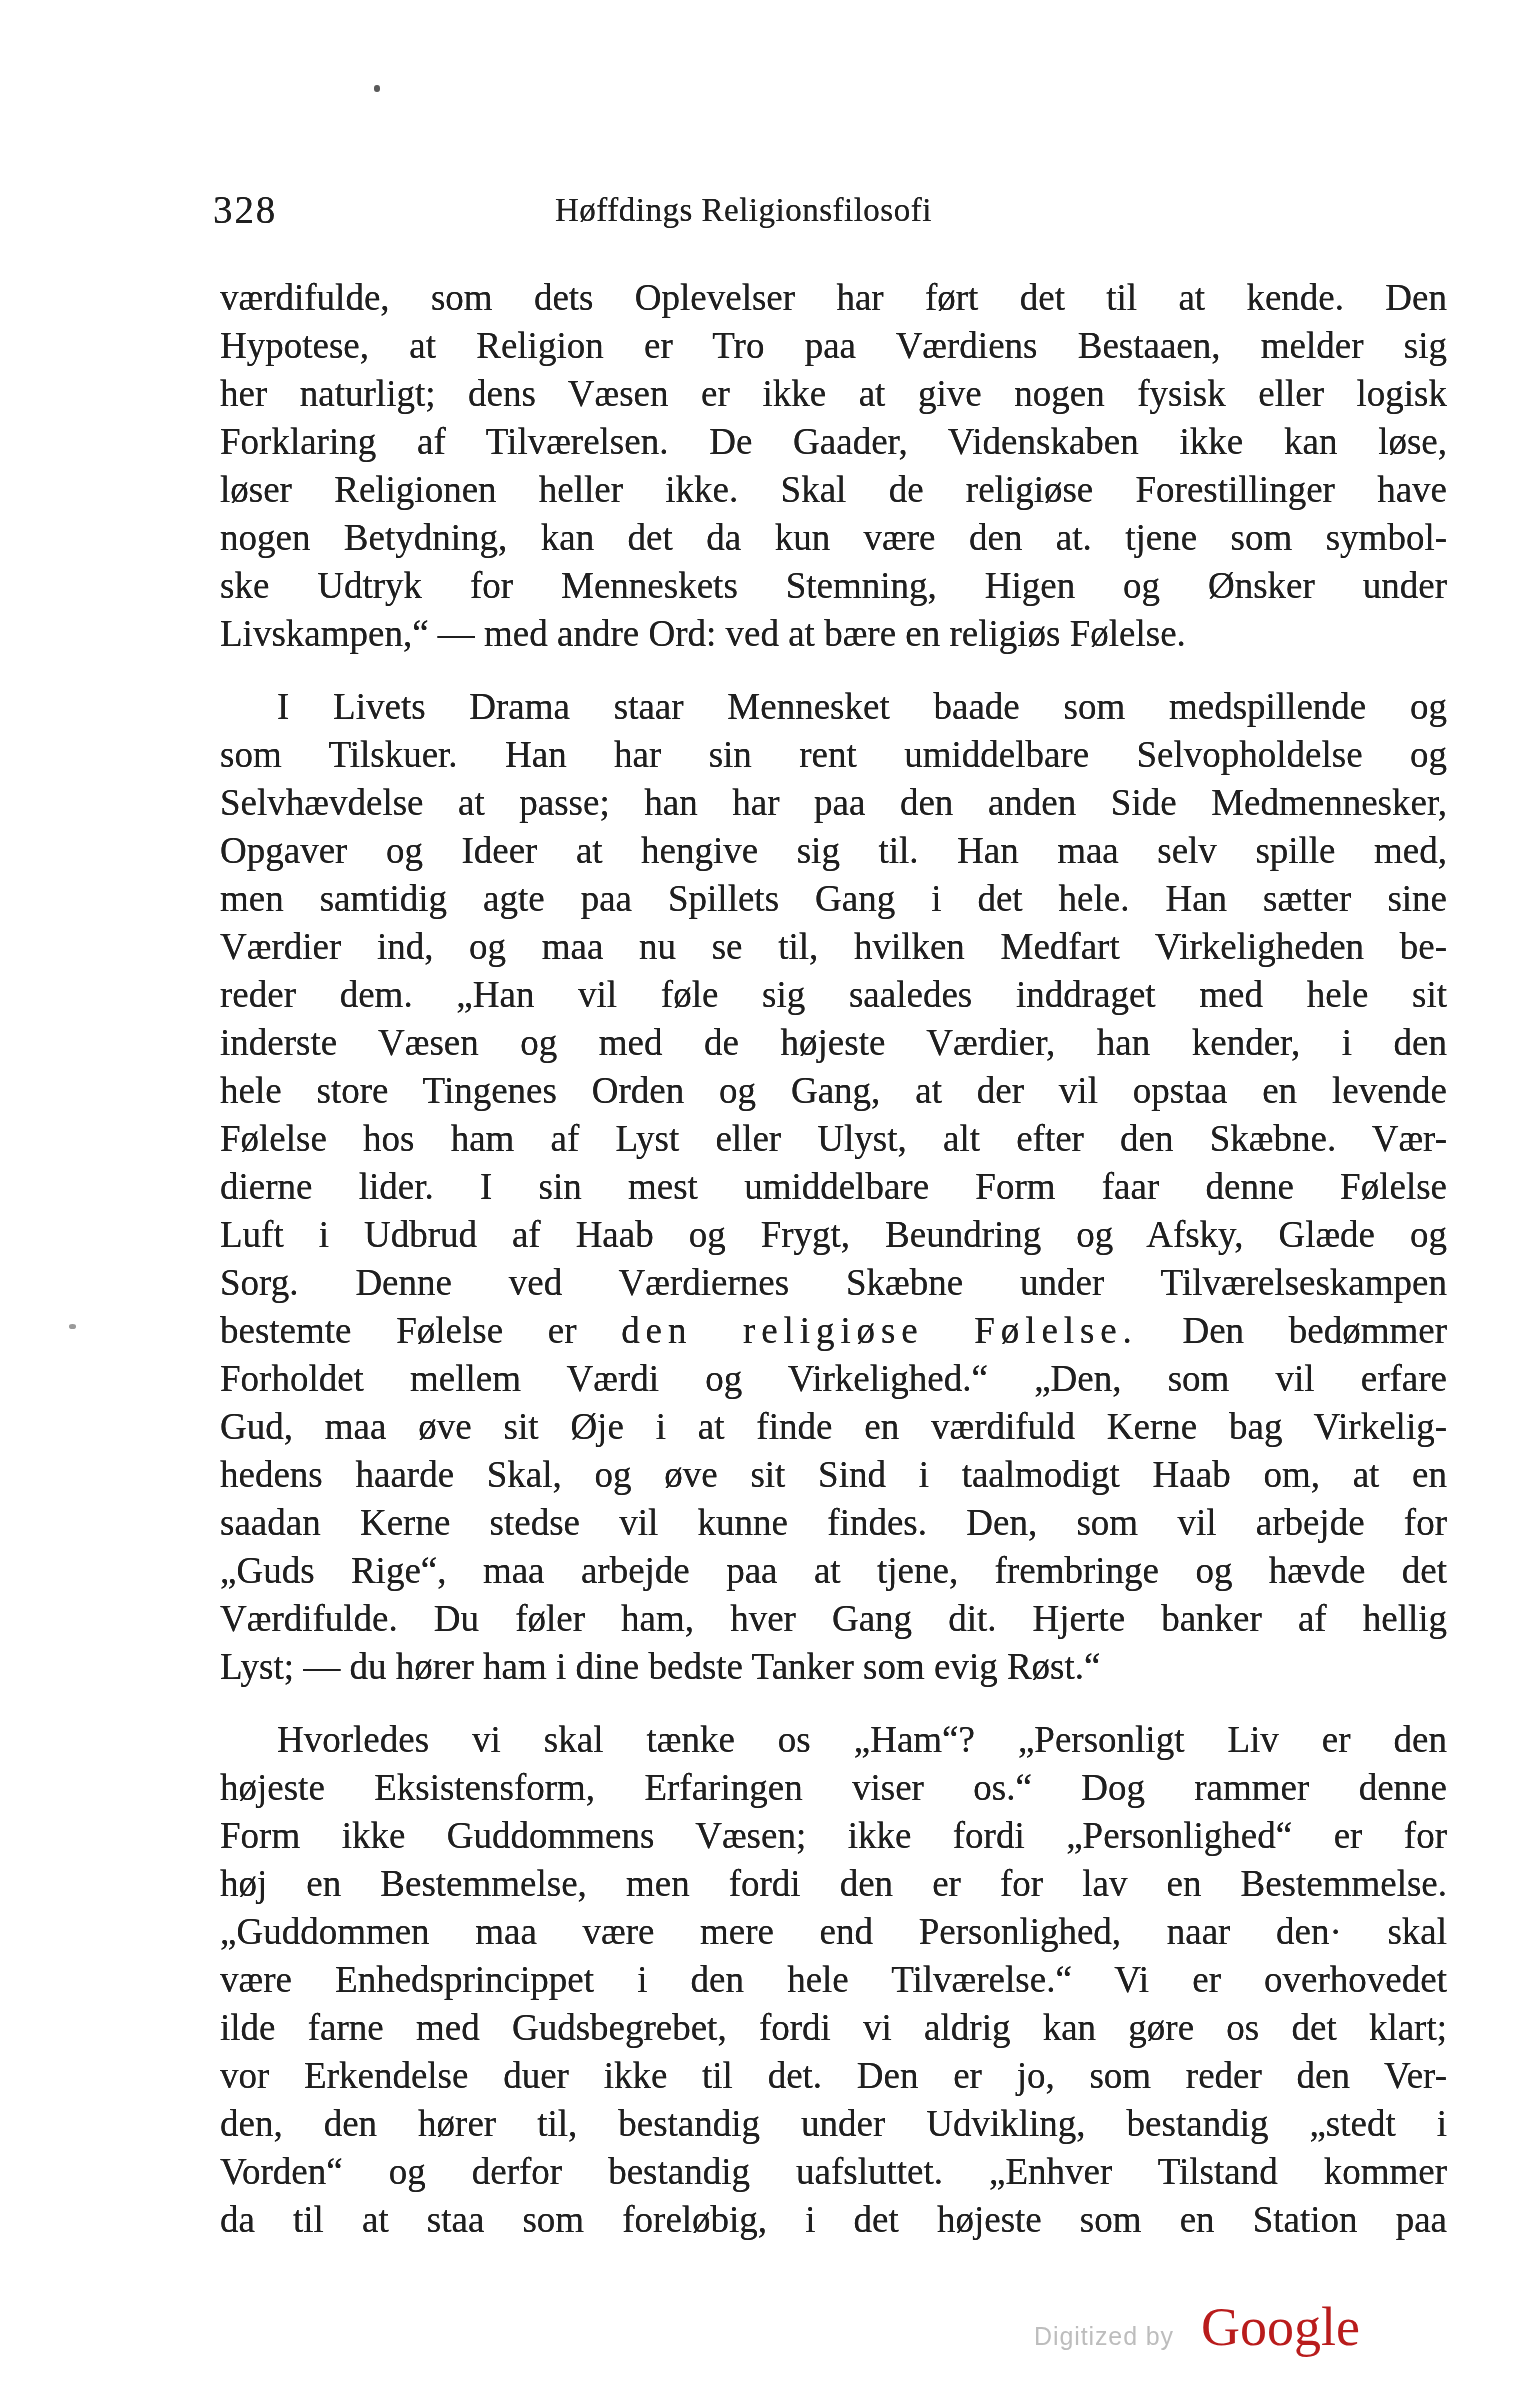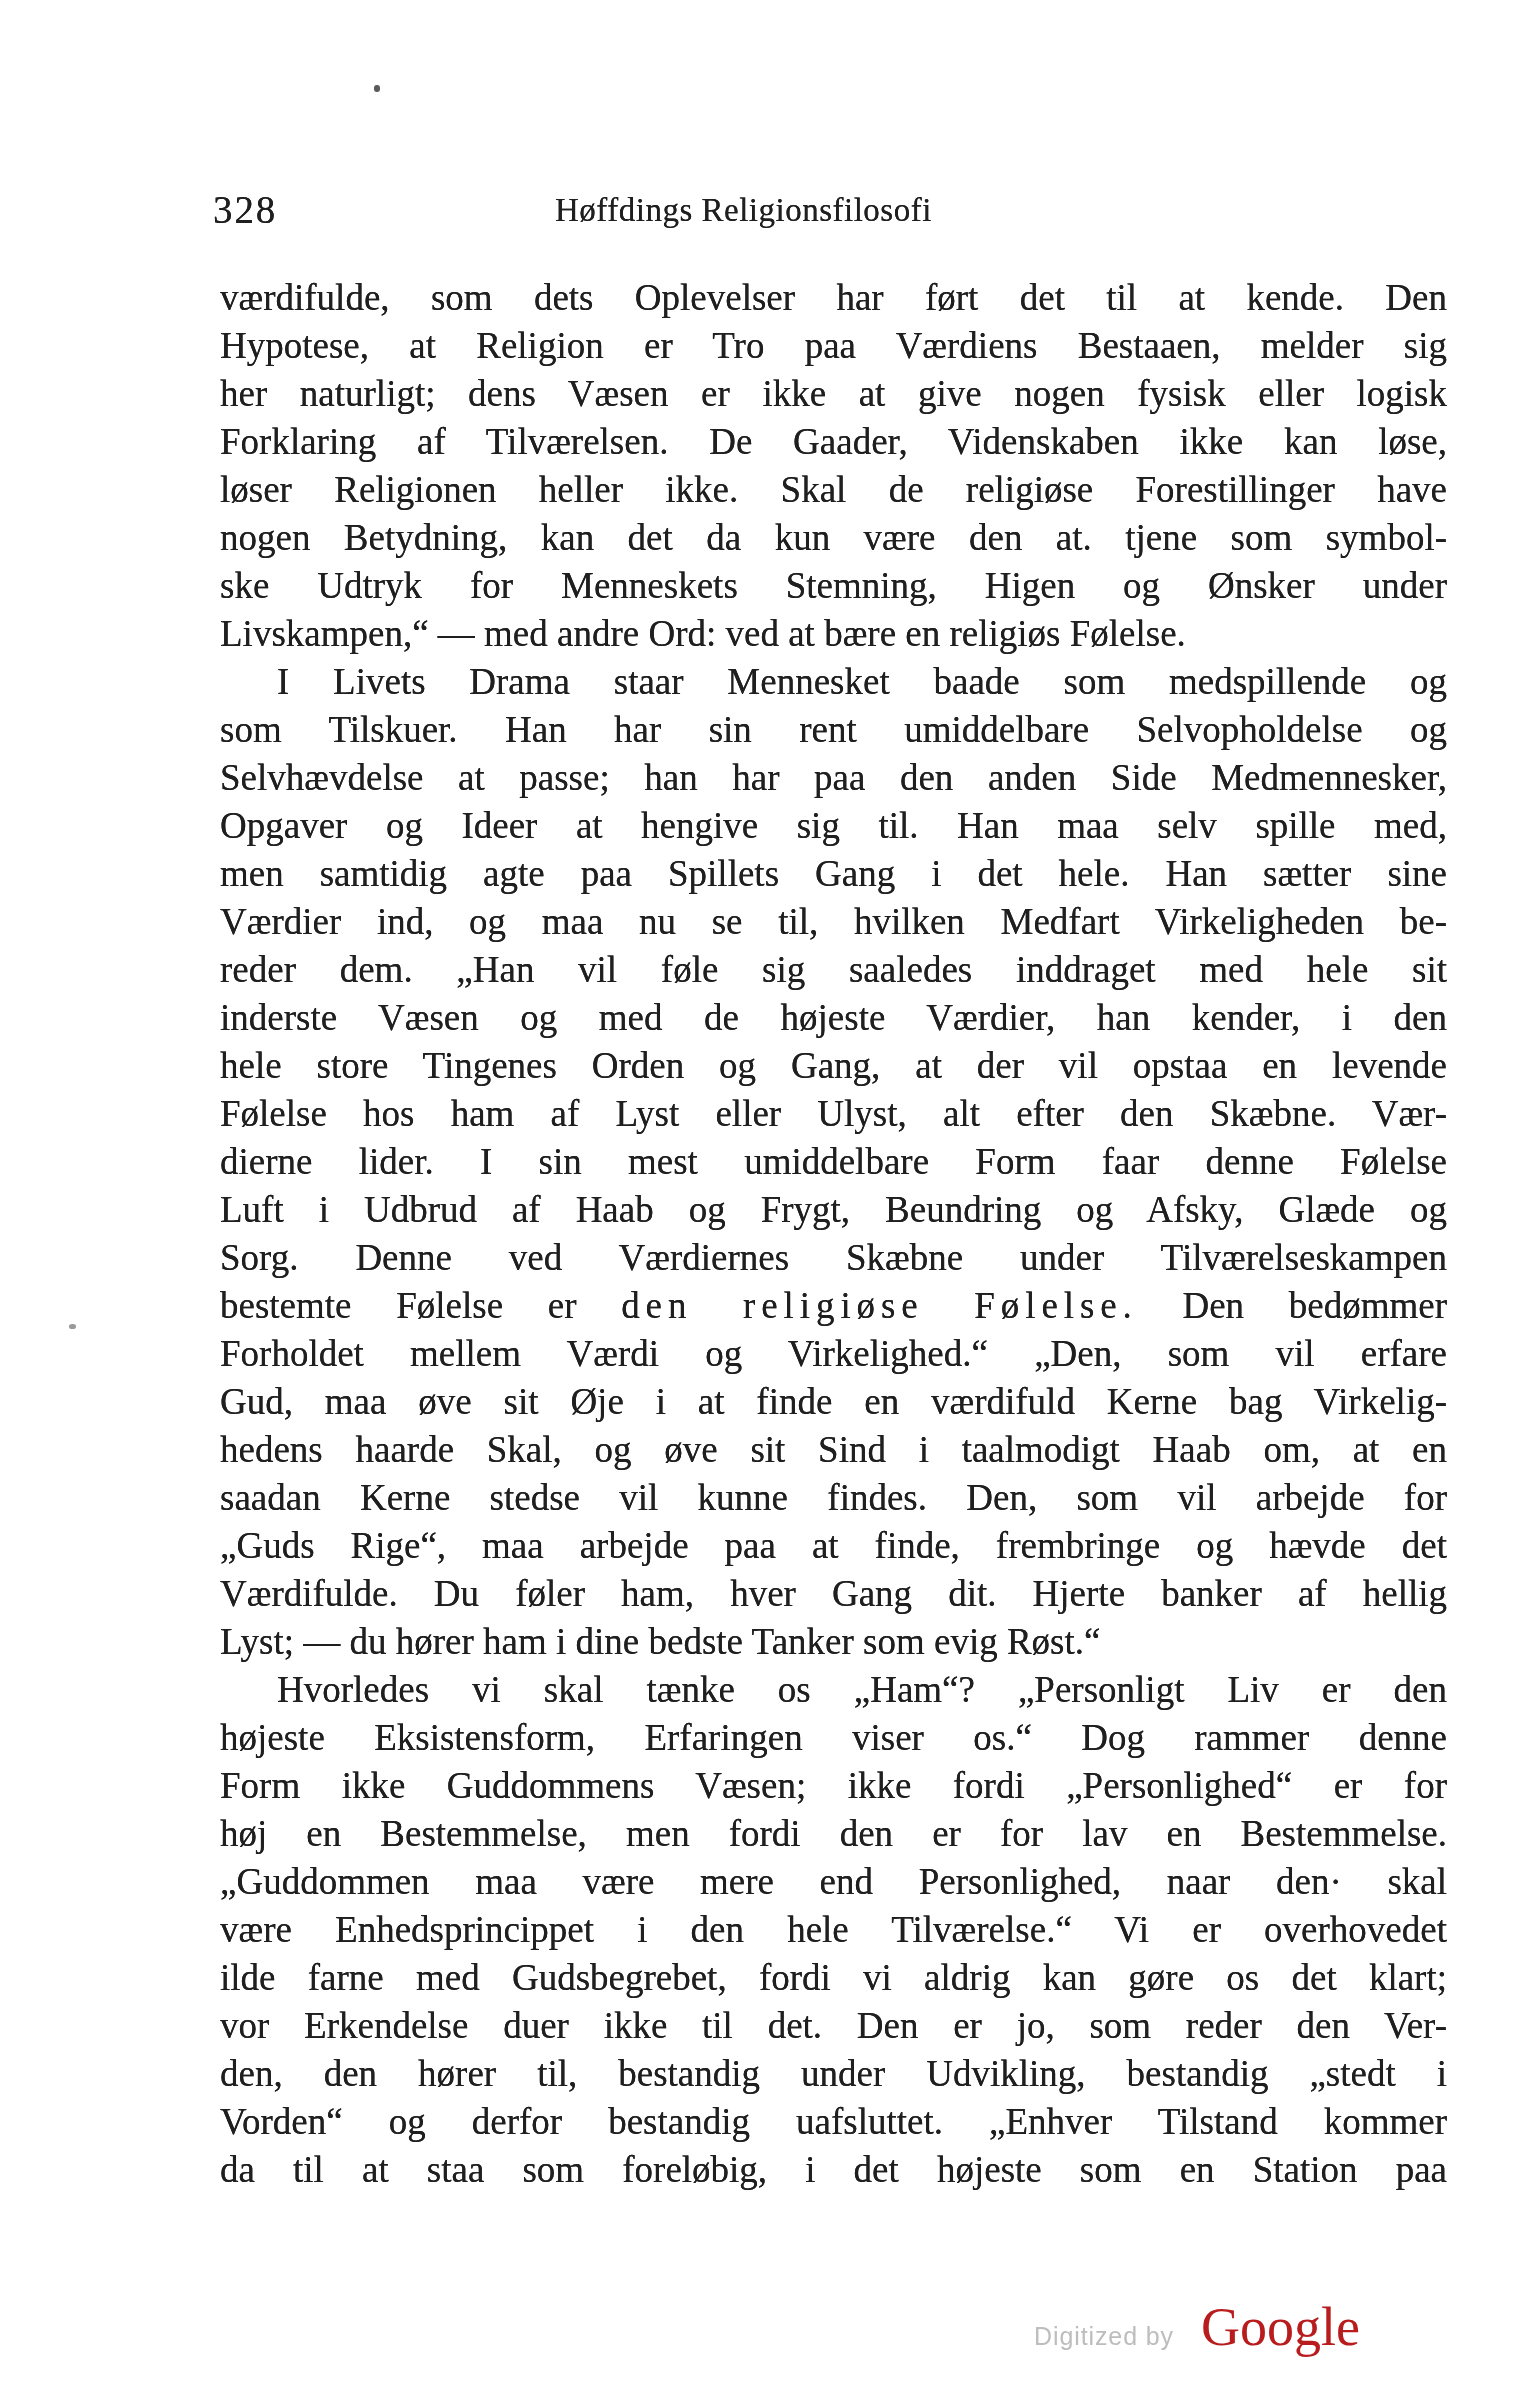--- a/index.html
+++ b/index.html
@@ -49,20 +49,21 @@
     text-align: justify;
     text-align-last: justify;
     height: 48px;
     white-space: normal;
   }
   .line.para-end {
     text-align-last: left;
   }
   .line.indent {
     padding-left: 57px;
+    margin-top: 25px;
   }
   .seg.sp {
     letter-spacing: 0.16em;
     margin-top: 45px;
   }
   .scan-speck {
     position: absolute;
     background: #5a5a5a;
     border-radius: 50%;
   }
@@ -133,21 +134,21 @@
       <div class="line"><span class="seg">hele store Tingenes Orden og Gang, at der vil opstaa en levende</span></div>
       <div class="line"><span class="seg">Følelse hos ham af Lyst eller Ulyst, alt efter den Skæbne. Vær-</span></div>
       <div class="line"><span class="seg">dierne lider. I sin mest umiddelbare Form faar denne Følelse</span></div>
       <div class="line"><span class="seg">Luft i Udbrud af Haab og Frygt, Beundring og Afsky, Glæde og</span></div>
       <div class="line"><span class="seg">Sorg. Denne ved Værdiernes Skæbne under Tilværelseskampen</span></div>
       <div class="line"><span class="seg">bestemte Følelse er </span><span class="seg sp">den religiøse Følelse.</span><span class="seg"> Den bedømmer</span></div>
       <div class="line"><span class="seg">Forholdet mellem Værdi og Virkelighed.“ „Den, som vil erfare</span></div>
       <div class="line"><span class="seg">Gud, maa øve sit Øje i at finde en værdifuld Kerne bag Virkelig-</span></div>
       <div class="line"><span class="seg">hedens haarde Skal, og øve sit Sind i taalmodigt Haab om, at en</span></div>
       <div class="line"><span class="seg">saadan Kerne stedse vil kunne findes. Den, som vil arbejde for</span></div>
-      <div class="line"><span class="seg">„Guds Rige“, maa arbejde paa at finde, frembringe og hævde det</span></div>
+      <div class="line"><span class="seg">„Guds Rige“, maa arbejde paa at tjene, frembringe og hævde det</span></div>
       <div class="line"><span class="seg">Værdifulde. Du føler ham, hver Gang dit. Hjerte banker af hellig</span></div>
       <div class="line para-end"><span class="seg">Lyst; — du hører ham i dine bedste Tanker som evig Røst.“</span></div>
       <div class="line indent"><span class="seg">Hvorledes vi skal tænke os „Ham“? „Personligt Liv er den</span></div>
       <div class="line"><span class="seg">højeste Eksistensform, Erfaringen viser os.“ Dog rammer denne</span></div>
       <div class="line"><span class="seg">Form ikke Guddommens Væsen; ikke fordi „Personlighed“ er for</span></div>
       <div class="line"><span class="seg">høj en Bestemmelse, men fordi den er for lav en Bestemmelse.</span></div>
       <div class="line"><span class="seg">„Guddommen maa være mere end Personlighed, naar den· skal</span></div>
       <div class="line"><span class="seg">være Enhedsprincippet i den hele Tilværelse.“ Vi er overhovedet</span></div>
       <div class="line"><span class="seg">ilde farne med Gudsbegrebet, fordi vi aldrig kan gøre os det klart;</span></div>
       <div class="line"><span class="seg">vor Erkendelse duer ikke til det. Den er jo, som reder den Ver-</span></div>

